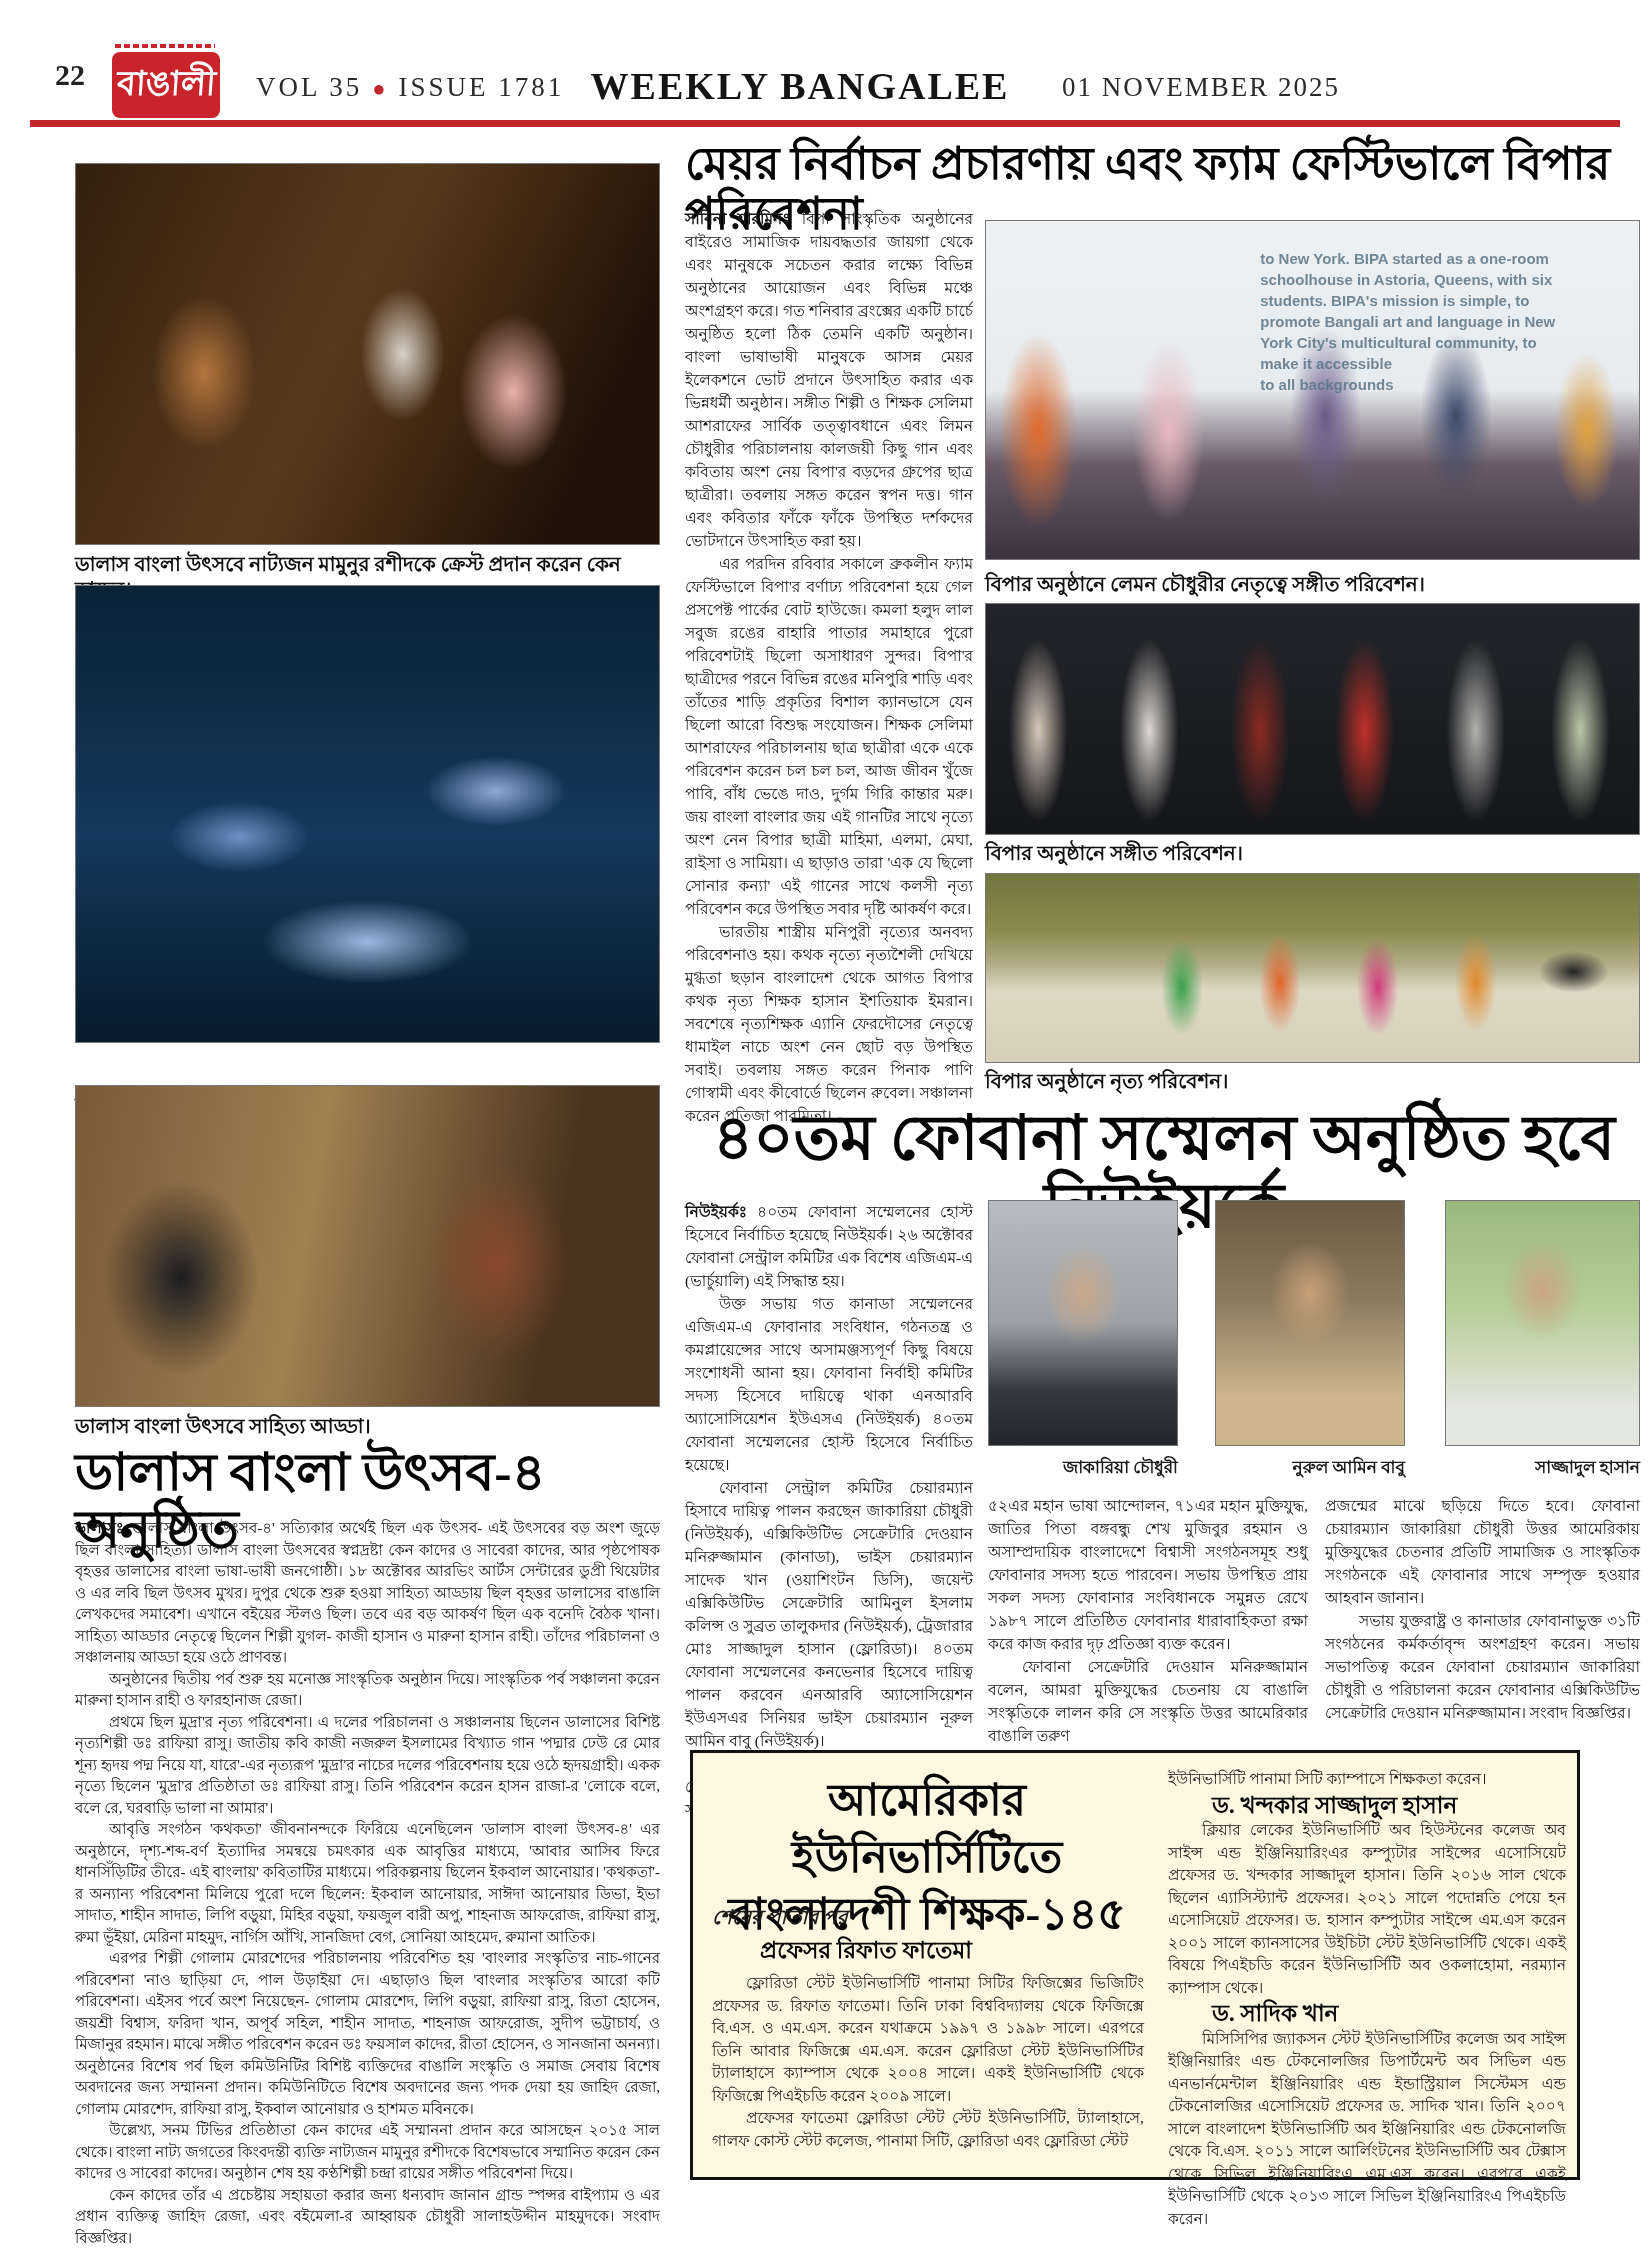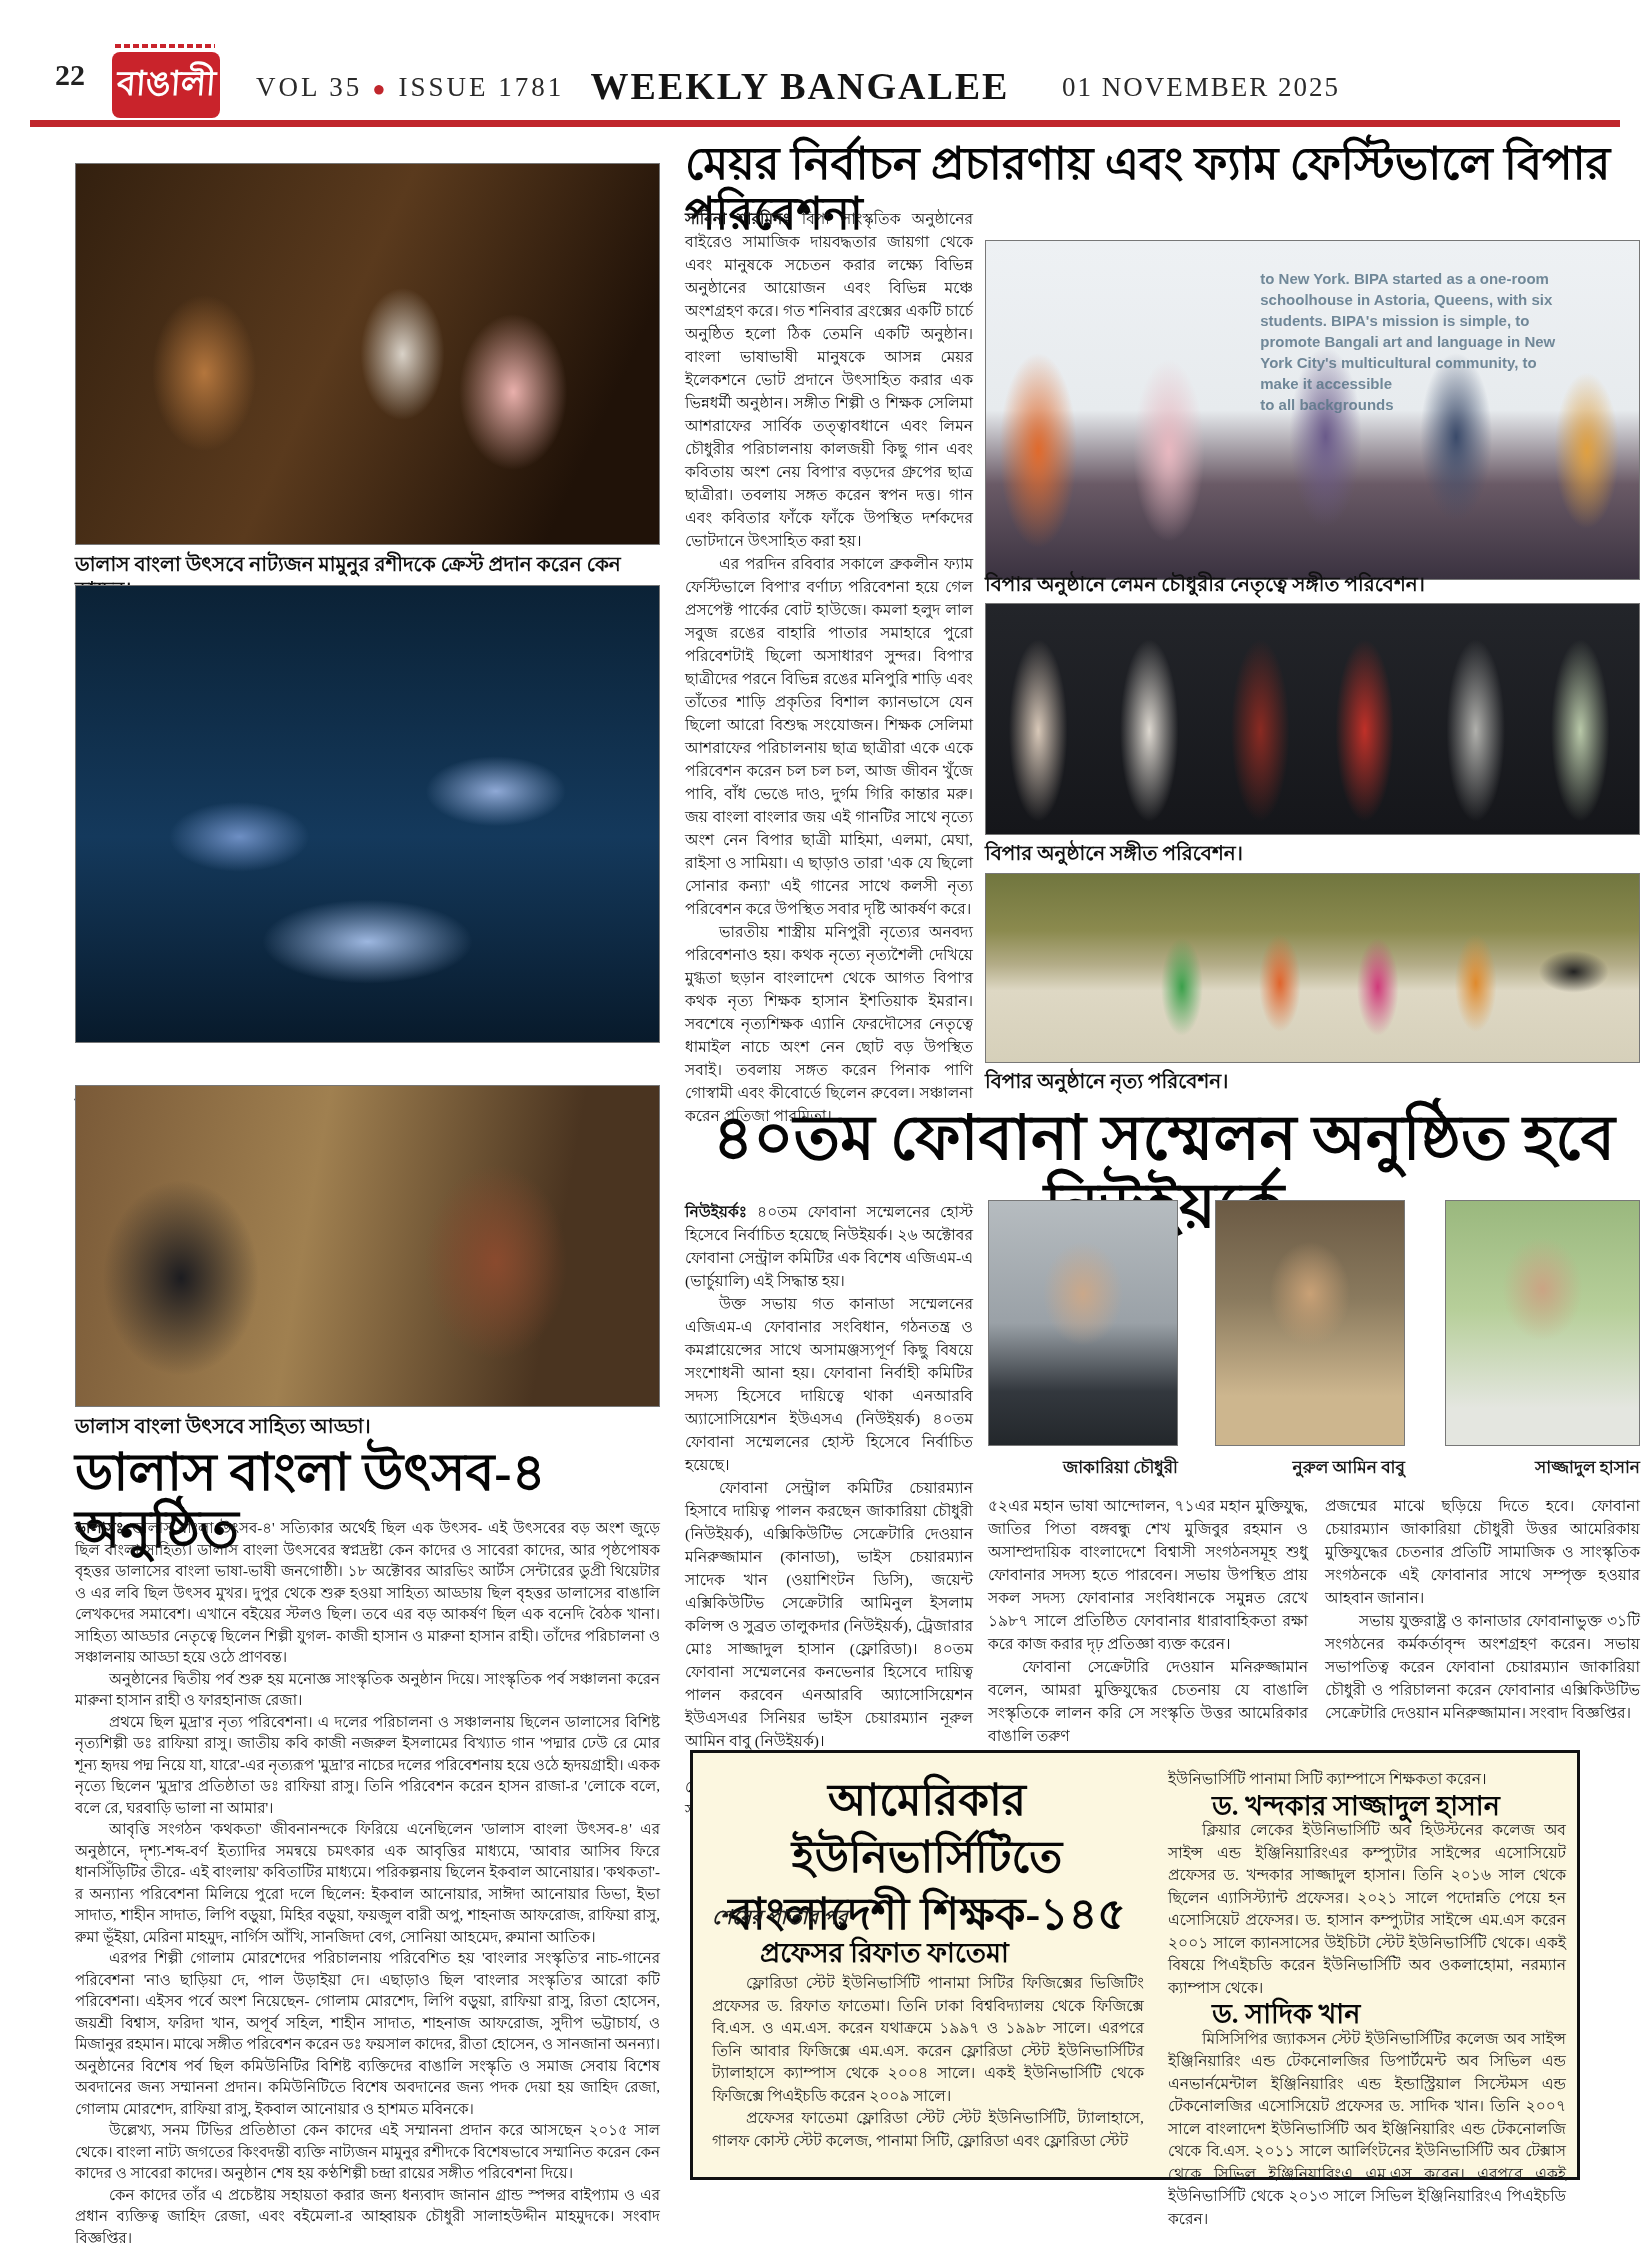--- a/index.html
+++ b/index.html
@@ -62,21 +62,21 @@
   .bodytext{font-size:15.5px;line-height:23px;text-align:justify;color:#151515;}
   .bodytext .lead{font-weight:bold;}
   .bodytext p{margin:0;text-indent:34px;}
   .bodytext p.noindent{text-indent:0;}
   .smallbody{font-size:15px;line-height:21.5px;}
   .portcap{font-size:17px;font-weight:bold;text-align:right;}
   
   .bigbox{background:#fcf7e0;border:3px solid #111;box-sizing:border-box;}
   .boxhead{font-weight:bold;font-size:44px;line-height:1.3;text-align:center;color:#070707;}
   .continued{font-style:italic;font-size:20px;font-weight:bold;}
-  .subhead{font-weight:bold;font-size:27px;color:#070707;}
+  .subhead{font-weight:bold;font-size:23px;color:#070707;}
   .boxbody{font-size:15.5px;line-height:22.5px;text-align:justify;}
 </style>
 </head>
 <body>
 
 <div id="page">
 
   <div class="abs pagenum" style="left:55px;top:58px;">22</div>
   <div class="abs logo-tiny" style="left:115px;top:44px;width:100px;"></div>
   <div class="abs logo" style="left:112px;top:52px;width:108px;height:66px;">
@@ -110,21 +110,21 @@
   </div>
 
   <div class="abs headline" style="left:685px;top:140px;width:960px;font-size:45px;">মেয়র নির্বাচন প্রচারণায় এবং ফ্যাম ফেস্টিভালে বিপার পরিবেশনা</div>
 
   <div class="abs bodytext" style="left:685px;top:207px;width:288px;">
     <p class="noindent"><span class="lead">সাবিনা শারমিনঃ</span> <span>বিপা সাংস্কৃতিক অনুষ্ঠানের বাইরেও সামাজিক দায়বদ্ধতার জায়গা থেকে এবং মানুষকে সচেতন করার লক্ষ্যে বিভিন্ন অনুষ্ঠানের আয়োজন এবং বিভিন্ন মঞ্চে অংশগ্রহণ করে। গত শনিবার ব্রংক্সের একটি চার্চে অনুষ্ঠিত হলো ঠিক তেমনি একটি অনুষ্ঠান। বাংলা ভাষাভাষী মানুষকে আসন্ন মেয়র ইলেকশনে ভোট প্রদানে উৎসাহিত করার এক ভিন্নধর্মী অনুষ্ঠান। সঙ্গীত শিল্পী ও শিক্ষক সেলিমা আশরাফের সার্বিক তত্ত্বাবধানে এবং লিমন চৌধুরীর পরিচালনায় কালজয়ী কিছু গান এবং কবিতায় অংশ নেয় বিপা'র বড়দের গ্রুপের ছাত্র ছাত্রীরা। তবলায় সঙ্গত করেন স্বপন দত্ত। গান এবং কবিতার ফাঁকে ফাঁকে উপস্থিত দর্শকদের ভোটদানে উৎসাহিত করা হয়।</span></p>
     <p>এর পরদিন রবিবার সকালে ব্রুকলীন ফ্যাম ফেস্টিভালে বিপা'র বর্ণাঢ্য পরিবেশনা হয়ে গেল প্রসপেক্ট পার্কের বোট হাউজে। কমলা হলুদ লাল সবুজ রঙের বাহারি পাতার সমাহারে পুরো পরিবেশটাই ছিলো অসাধারণ সুন্দর। বিপা'র ছাত্রীদের পরনে বিভিন্ন রঙের মনিপুরি শাড়ি এবং তাঁতের শাড়ি প্রকৃতির বিশাল ক্যানভাসে যেন ছিলো আরো বিশুদ্ধ সংযোজন। শিক্ষক সেলিমা আশরাফের পরিচালনায় ছাত্র ছাত্রীরা একে একে পরিবেশন করেন চল চল চল, আজ জীবন খুঁজে পাবি, বাঁধ ভেঙে দাও, দুর্গম গিরি কান্তার মরু। জয় বাংলা বাংলার জয় এই গানটির সাথে নৃত্যে অংশ নেন বিপার ছাত্রী মাহিমা, এলমা, মেঘা, রাইসা ও সামিয়া। এ ছাড়াও তারা 'এক যে ছিলো সোনার কন্যা' এই গানের সাথে কলসী নৃত্য পরিবেশন করে উপস্থিত সবার দৃষ্টি আকর্ষণ করে।</p>
     <p>ভারতীয় শাস্ত্রীয় মনিপুরী নৃত্যের অনবদ্য পরিবেশনাও হয়। কথক নৃত্যে নৃত্যশৈলী দেখিয়ে মুগ্ধতা ছড়ান বাংলাদেশ থেকে আগত বিপা'র কথক নৃত্য শিক্ষক হাসান ইশতিয়াক ইমরান। সবশেষে নৃত্যশিক্ষক এ্যানি ফেরদৌসের নেতৃত্বে ধামাইল নাচে অংশ নেন ছোট বড় উপস্থিত সবাই। তবলায় সঙ্গত করেন পিনাক পাণি গোস্বামী এবং কীবোর্ডে ছিলেন রুবেল। সঞ্চালনা করেন প্রতিজা পারমিতা।</p>
   </div>
 
-  <div class="abs photo ph-singA" style="left:985px;top:240px;width:655px;height:340px;">
+  <div class="abs photo ph-singA" style="left:985px;top:220px;width:655px;height:340px;">
     <div class="banner-text" style="position:absolute;left:42%;top:8%;">to New York. BIPA started as a one-room
 schoolhouse in Astoria, Queens, with six
 students. BIPA's mission is simple, to
 promote Bangali art and language in New
 York City's multicultural community, to
 make it accessible
 to all backgrounds</div>
   </div>
   <div class="abs caption" style="left:985px;top:572px;width:655px;">বিপার অনুষ্ঠানে লেমন চৌধুরীর নেতৃত্বে সঙ্গীত পরিবেশন।</div>
 

